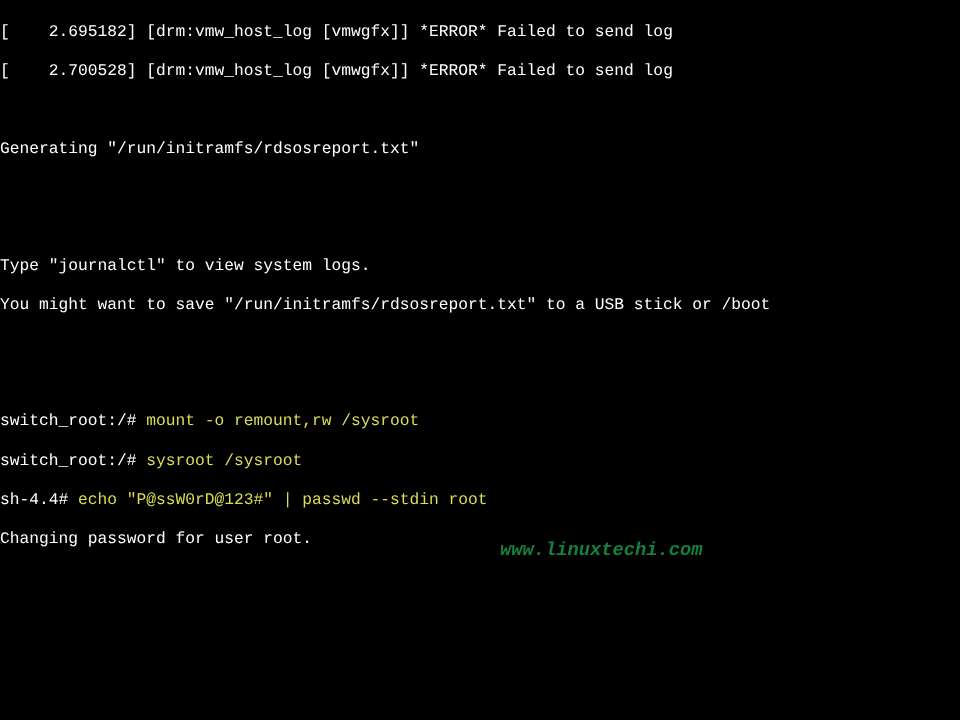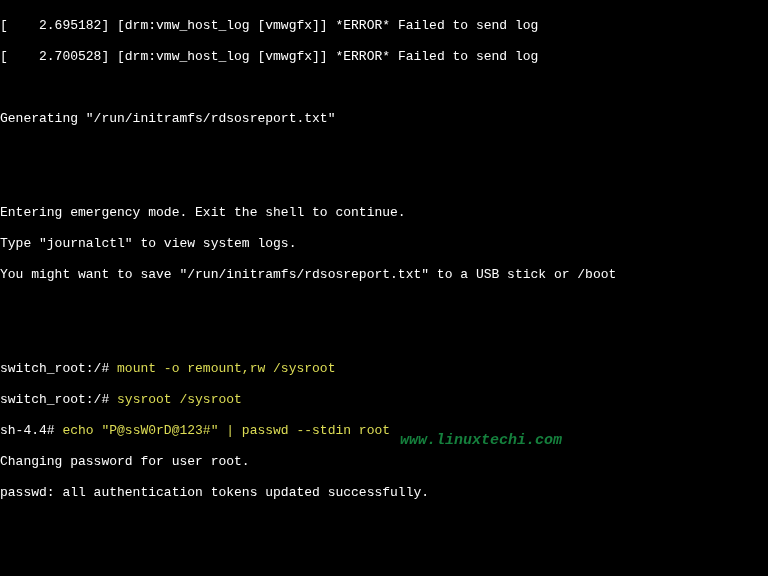--- a/index.html
+++ b/index.html
@@ -43,26 +43,24 @@
 </head>
 <body>
 
 <div class="terminal">
 <span class="line"><span class="white">[    2.695182] [drm:vmw_host_log [vmwgfx]] </span><span class="white">*ERROR*</span><span class="white"> Failed to send log</span></span>
 <span class="line"><span class="white">[    2.700528] [drm:vmw_host_log [vmwgfx]] </span><span class="white">*ERROR*</span><span class="white"> Failed to send log</span></span>
 <span class="line"> </span>
 <span class="line white">Generating "/run/initramfs/rdsosreport.txt"</span>
 <span class="line"> </span>
 <span class="line"> </span>
-<span class="line white">Entering emergency mode. Exit the shell to continue.</span>
 <span class="line white">Type "journalctl" to view system logs.</span>
 <span class="line white">You might want to save "/run/initramfs/rdsosreport.txt" to a USB stick or /boot</span>
 <span class="line"> </span>
 <span class="line"> </span>
 <span class="line"><span class="white">switch_root:/# </span><span class="yellow">mount -o remount,rw /sysroot</span></span>
 <span class="line"><span class="white">switch_root:/# </span><span class="yellow">sysroot /sysroot</span></span>
 <span class="line"><span class="white">sh-4.4# </span><span class="yellow">echo "P@ssW0rD@123#" | passwd --stdin root</span></span>
 <span class="line white">Changing password for user root.</span>
-<span class="line white">passwd: all authentication tokens updated successfully.</span>
 
 </div>
 
 <div class="watermark">www.linuxtechi.com</div>
 
 </body></html>

